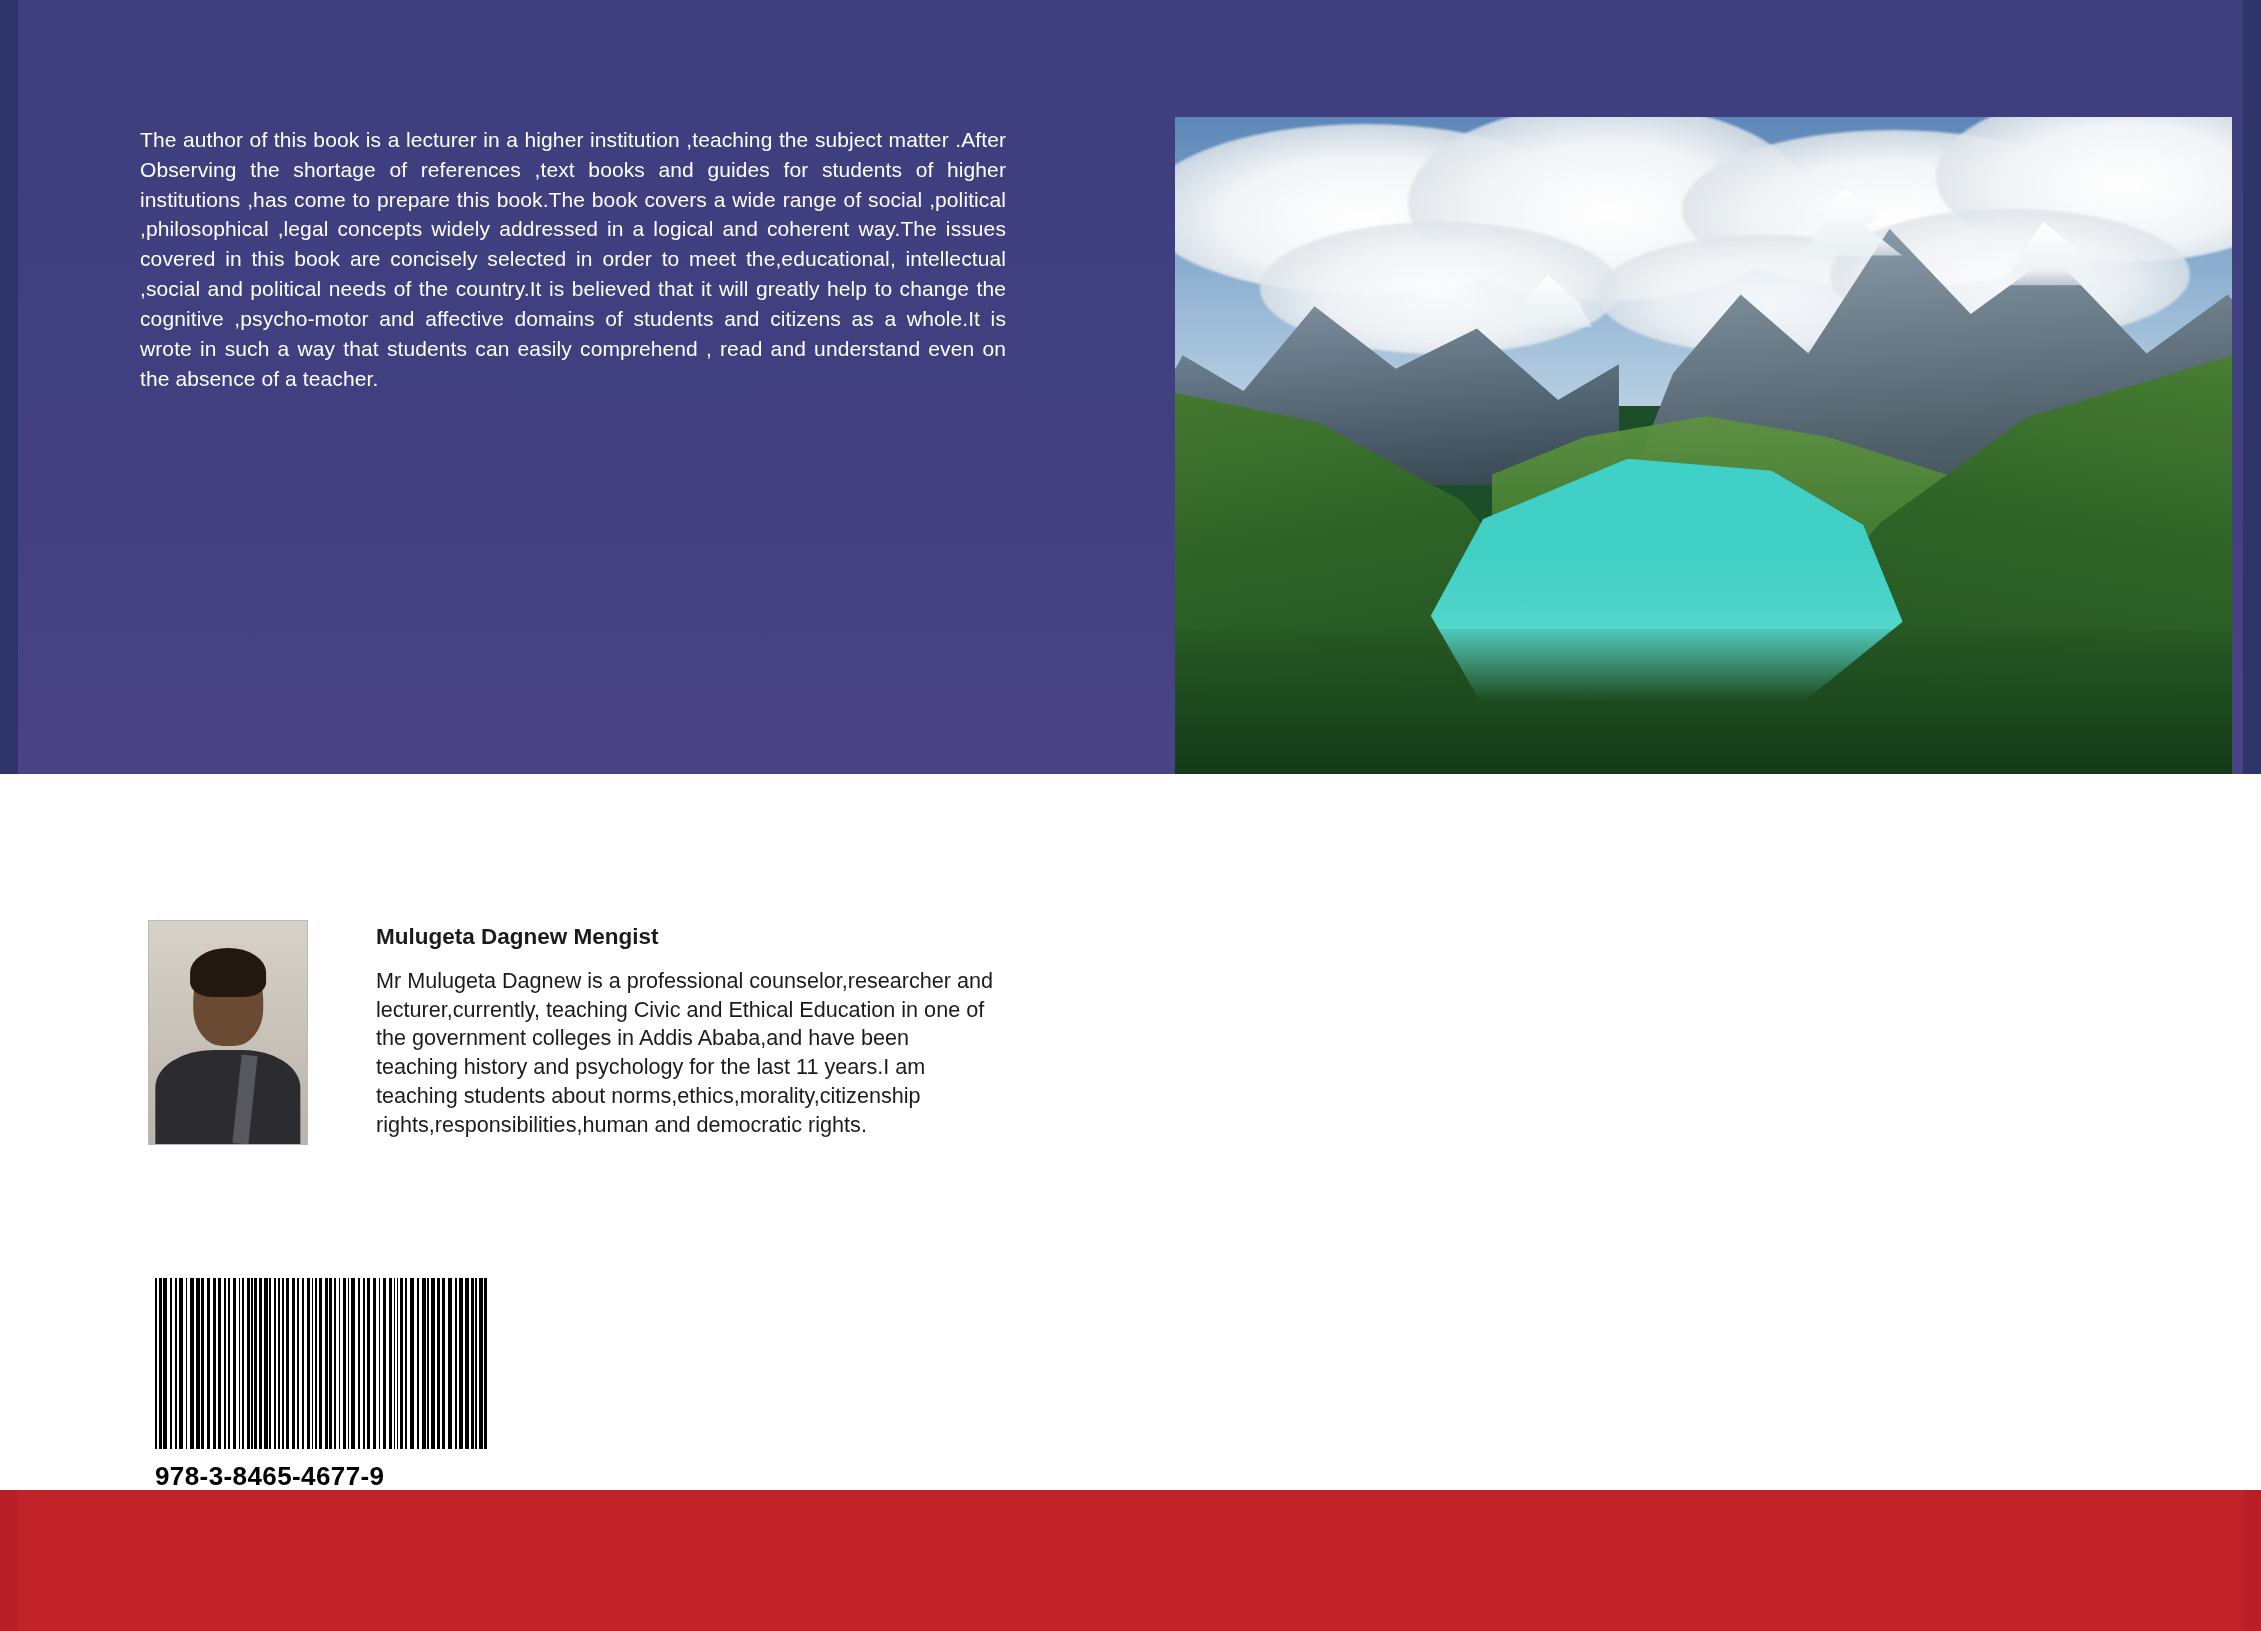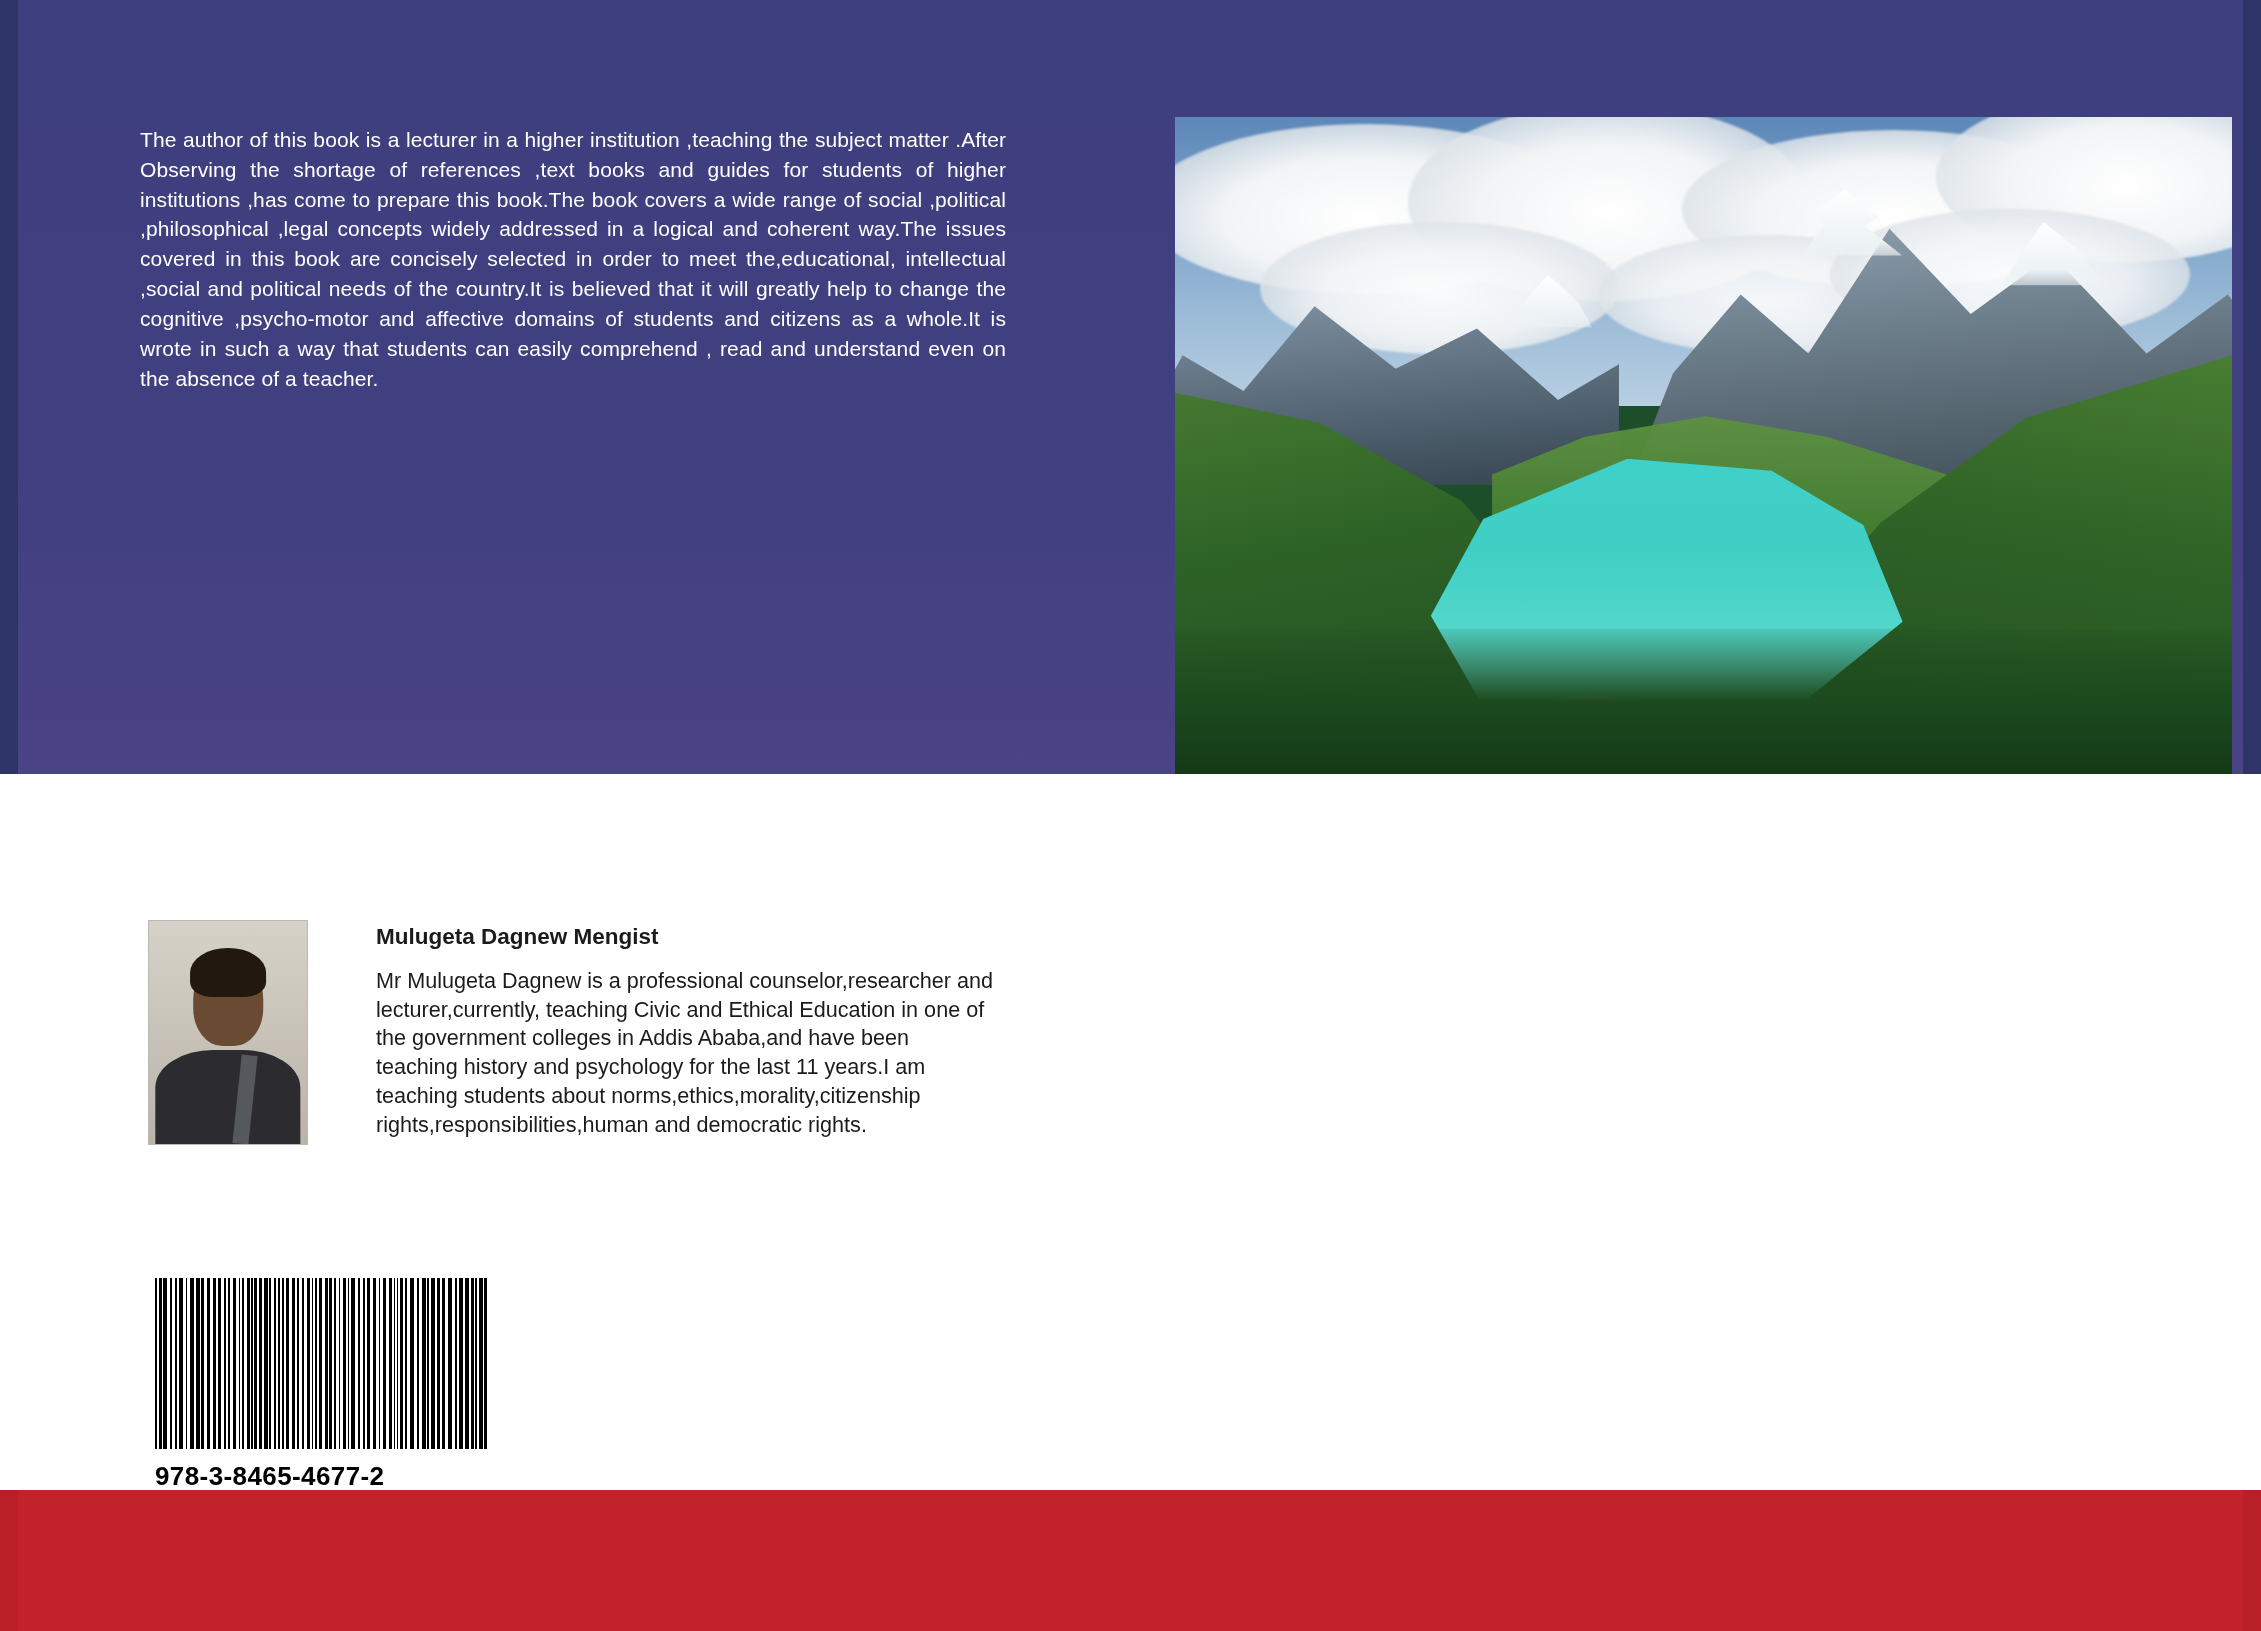--- a/index.html
+++ b/index.html
@@ -415,21 +415,21 @@
           <i style="width:3.3px;background:#fff"></i>
           <i style="width:2.5px"></i>
           <i style="width:1.7px;background:#fff"></i>
           <i style="width:2.5px"></i>
           <i style="width:1.7px;background:#fff"></i>
           <i style="width:4.2px"></i>
           <i style="width:1.7px;background:#fff"></i>
           <i style="width:2.5px"></i>
           <i style="width:1.7px;background:#fff"></i>
         </div>
-      <div class="isbn">978-3-8465-4677-2</div>
+      <div class="isbn">978-3-8465-4677-9</div>
     </div>
 
     <div class="spine-lower-text">Mulugeta Dagnew Mengist</div>
 
     <div class="front-author">Mulugeta Dagnew Mengist</div>
 
   </div>
 
   <div class="red-band">
     <div class="rb-inner"></div>

